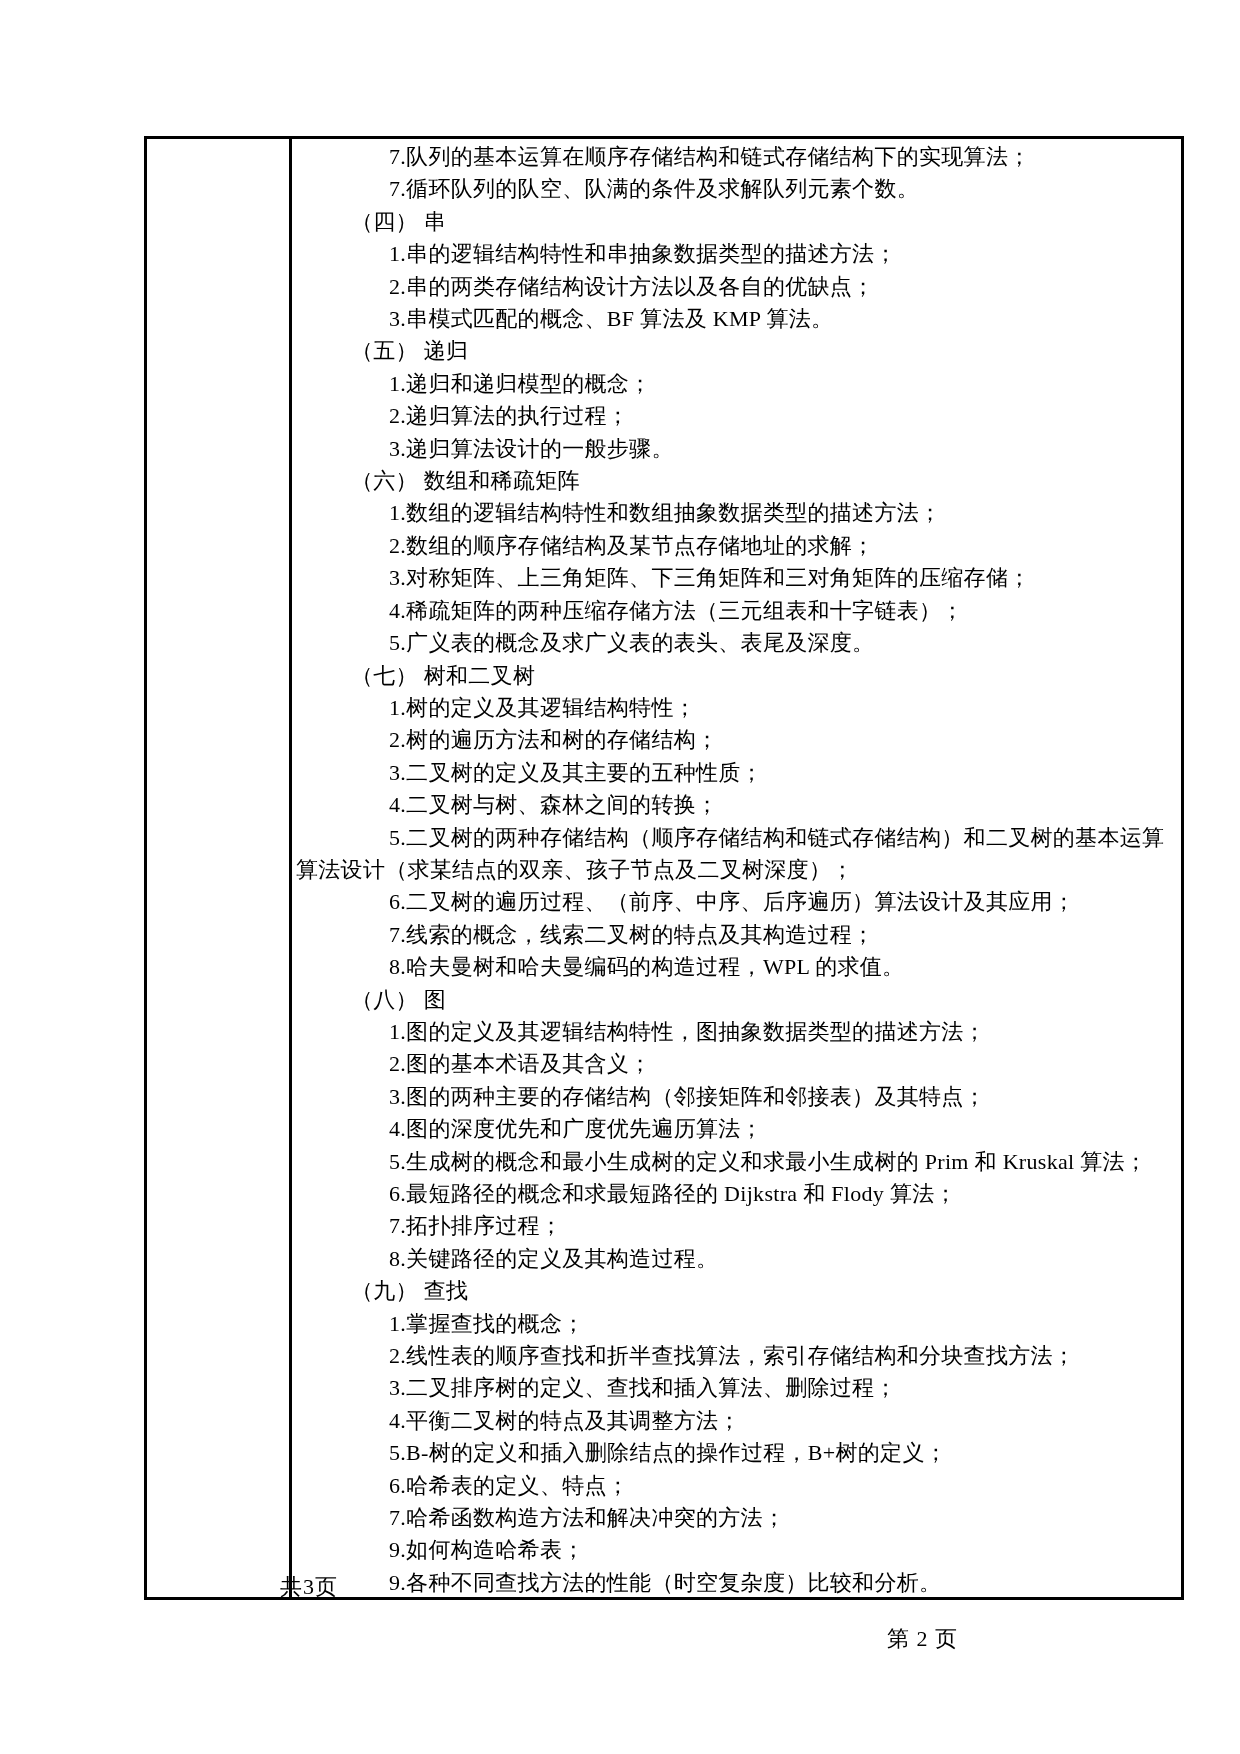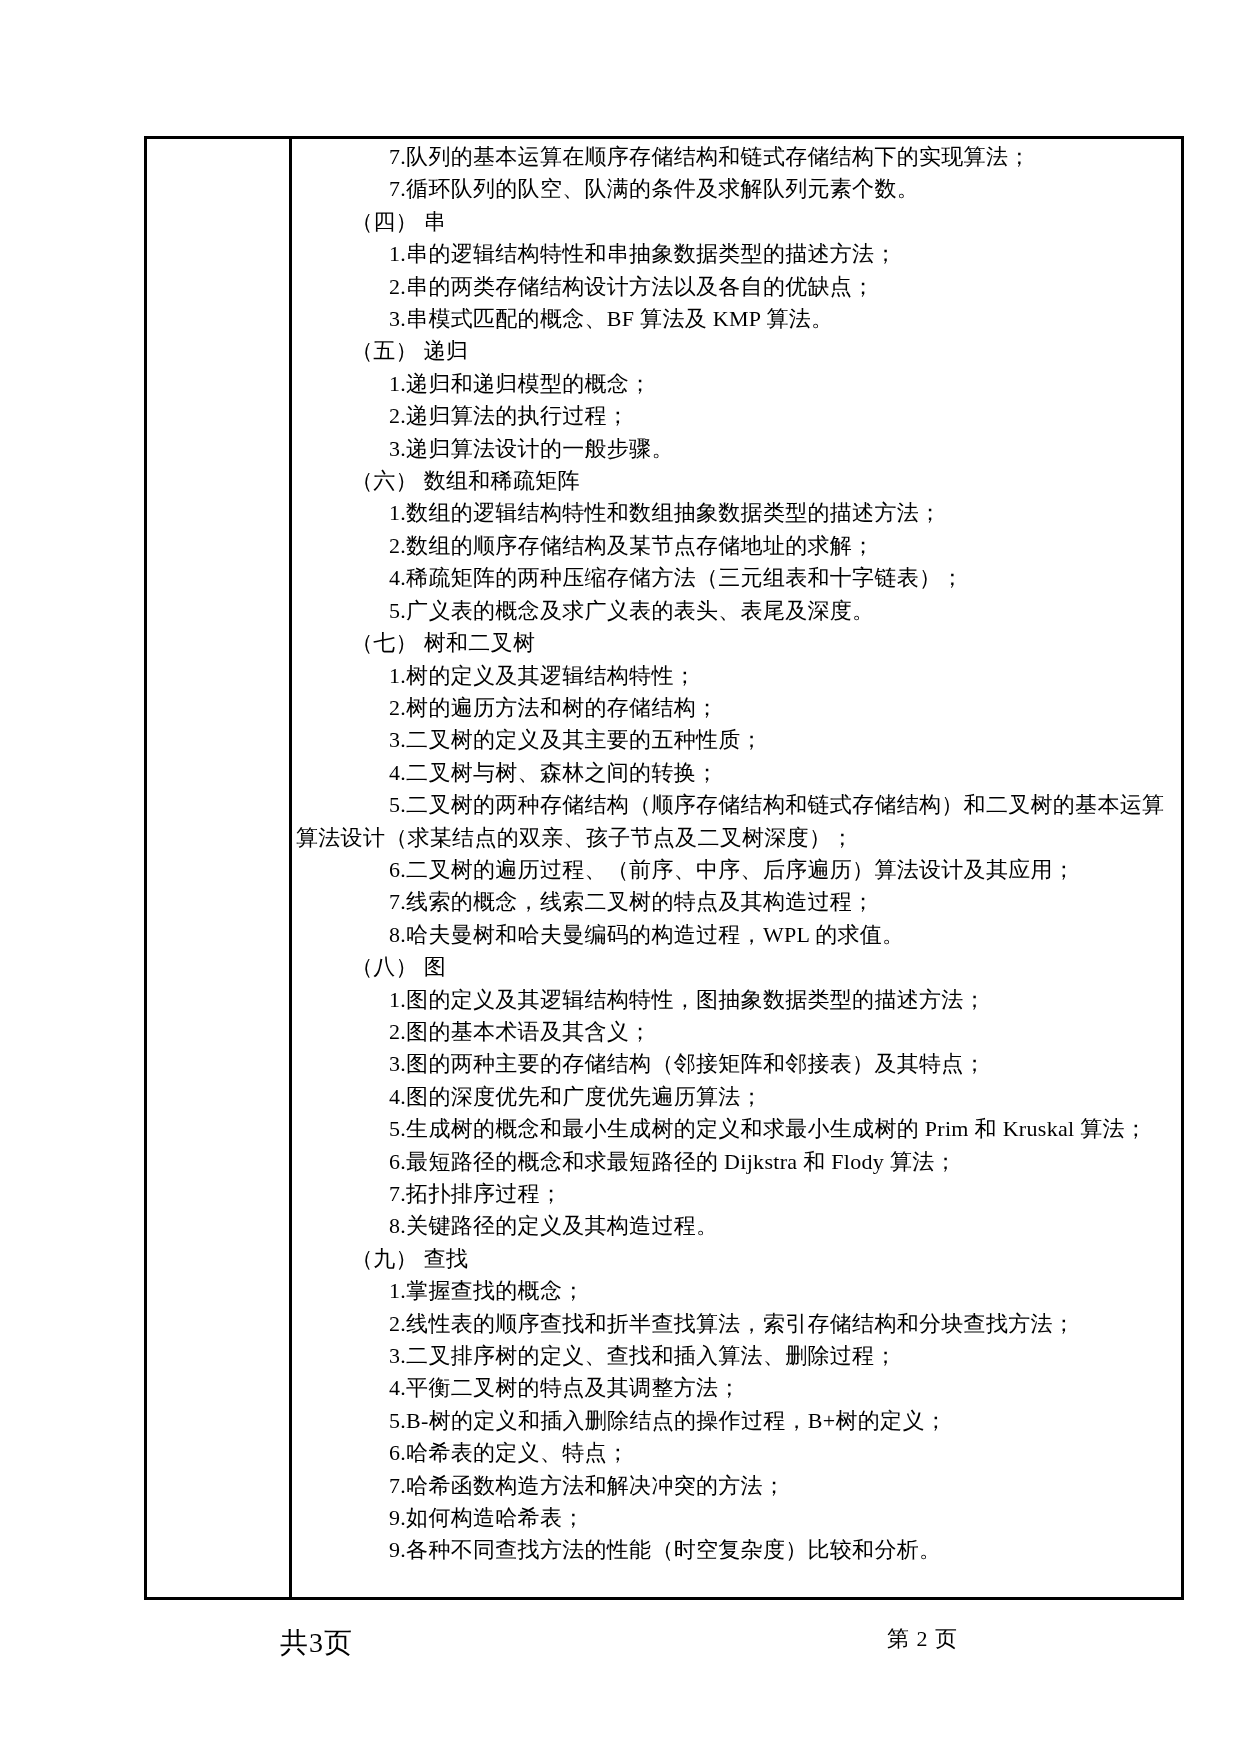--- a/index.html
+++ b/index.html
@@ -51,22 +51,22 @@
   }
   p.section-header {
     text-indent: 55px;
   }
   p.content-line {
     text-indent: 93px;
   }
   .page-footer-total {
     position: absolute;
     left: 280px;
-    top: 1624px;
-    font-size: 28px;
+    top: 1572px;
+    font-size: 22px;
     letter-spacing: 1px;
   }
   .page-footer-page {
     position: absolute;
     left: 843px;
     top: 1624px;
     font-size: 22px;
     letter-spacing: 1px;
     margin-left: 44px;
   }
@@ -85,20 +85,21 @@
         <p class="content-line">1.串的逻辑结构特性和串抽象数据类型的描述方法；</p>
         <p class="content-line">2.串的两类存储结构设计方法以及各自的优缺点；</p>
         <p class="content-line">3.串模式匹配的概念、BF 算法及 KMP 算法。</p>
         <p class="section-header">（五） 递归</p>
         <p class="content-line">1.递归和递归模型的概念；</p>
         <p class="content-line">2.递归算法的执行过程；</p>
         <p class="content-line">3.递归算法设计的一般步骤。</p>
         <p class="section-header">（六） 数组和稀疏矩阵</p>
         <p class="content-line">1.数组的逻辑结构特性和数组抽象数据类型的描述方法；</p>
         <p class="content-line">2.数组的顺序存储结构及某节点存储地址的求解；</p>
+        <p class="content-line">3.对称矩阵、上三角矩阵、下三角矩阵和三对角矩阵的压缩存储；</p>
         <p class="content-line">4.稀疏矩阵的两种压缩存储方法（三元组表和十字链表）；</p>
         <p class="content-line">5.广义表的概念及求广义表的表头、表尾及深度。</p>
         <p class="section-header">（七） 树和二叉树</p>
         <p class="content-line">1.树的定义及其逻辑结构特性；</p>
         <p class="content-line">2.树的遍历方法和树的存储结构；</p>
         <p class="content-line">3.二叉树的定义及其主要的五种性质；</p>
         <p class="content-line">4.二叉树与树、森林之间的转换；</p>
         <p class="content-line">5.二叉树的两种存储结构（顺序存储结构和链式存储结构）和二叉树的基本运算算法设计（求某结点的双亲、孩子节点及二叉树深度）；</p>
         <p class="content-line">6.二叉树的遍历过程、（前序、中序、后序遍历）算法设计及其应用；</p>
         <p class="content-line">7.线索的概念，线索二叉树的特点及其构造过程；</p>

